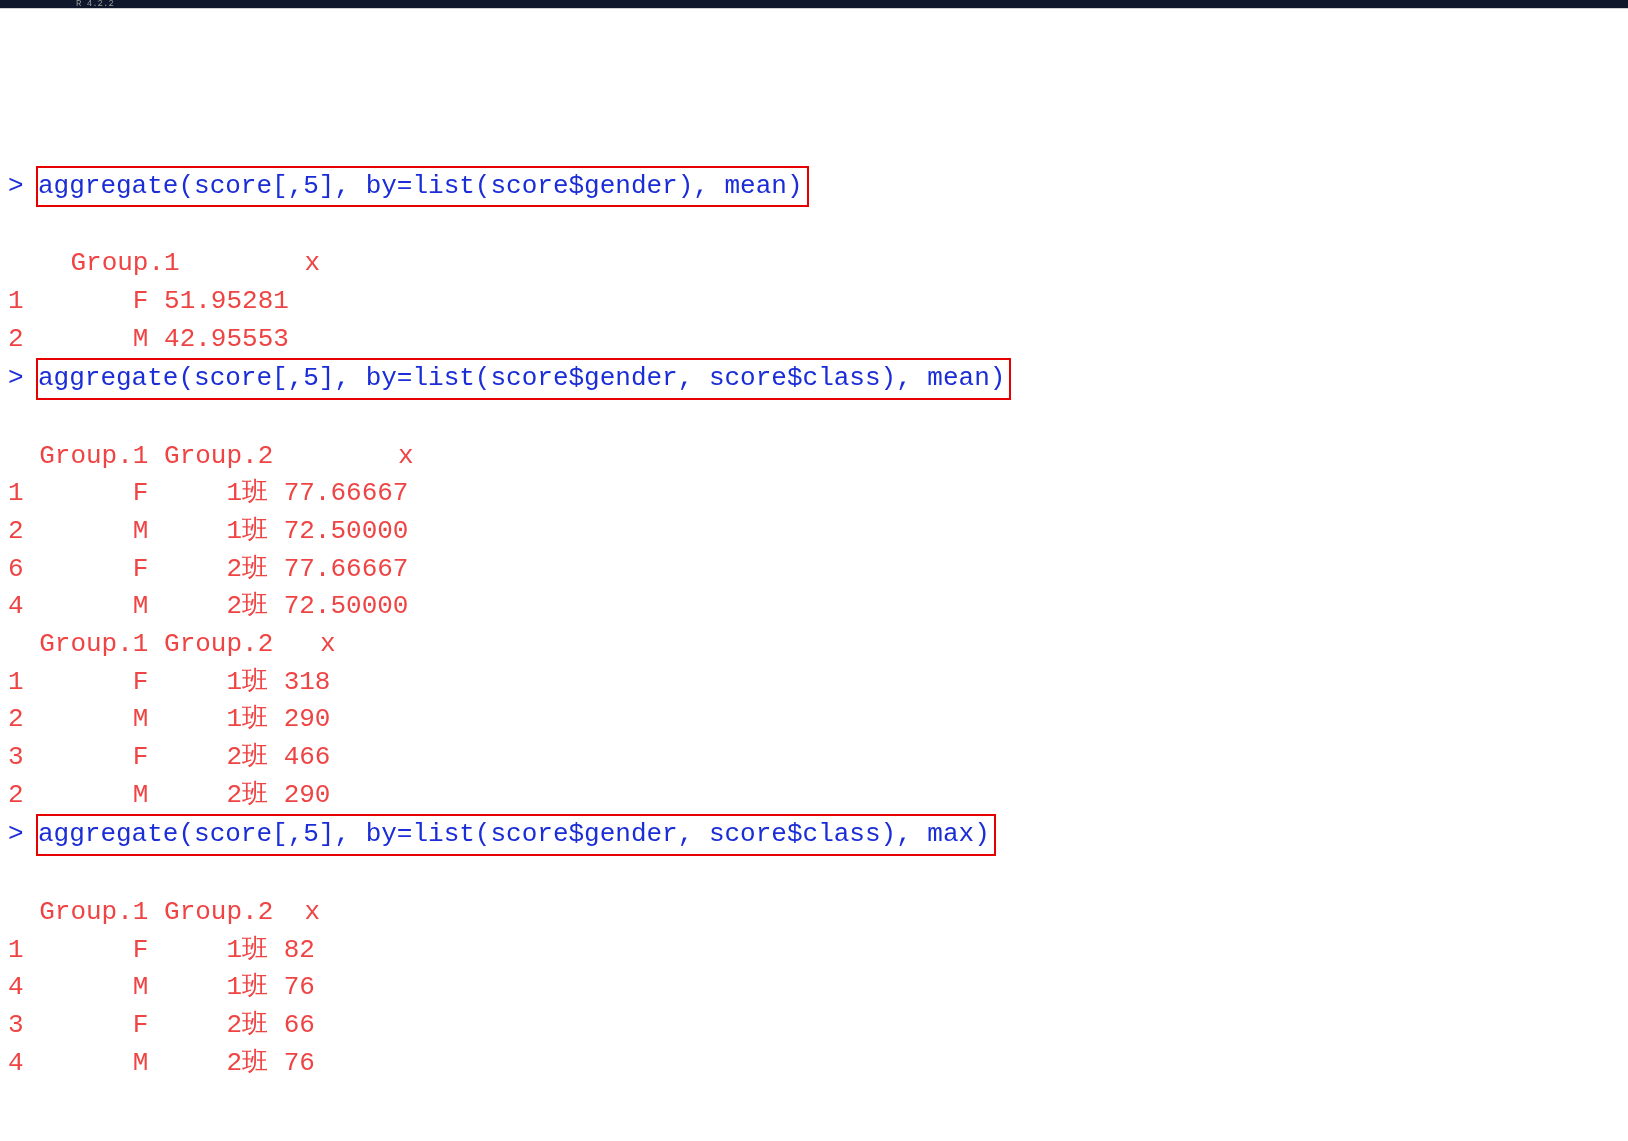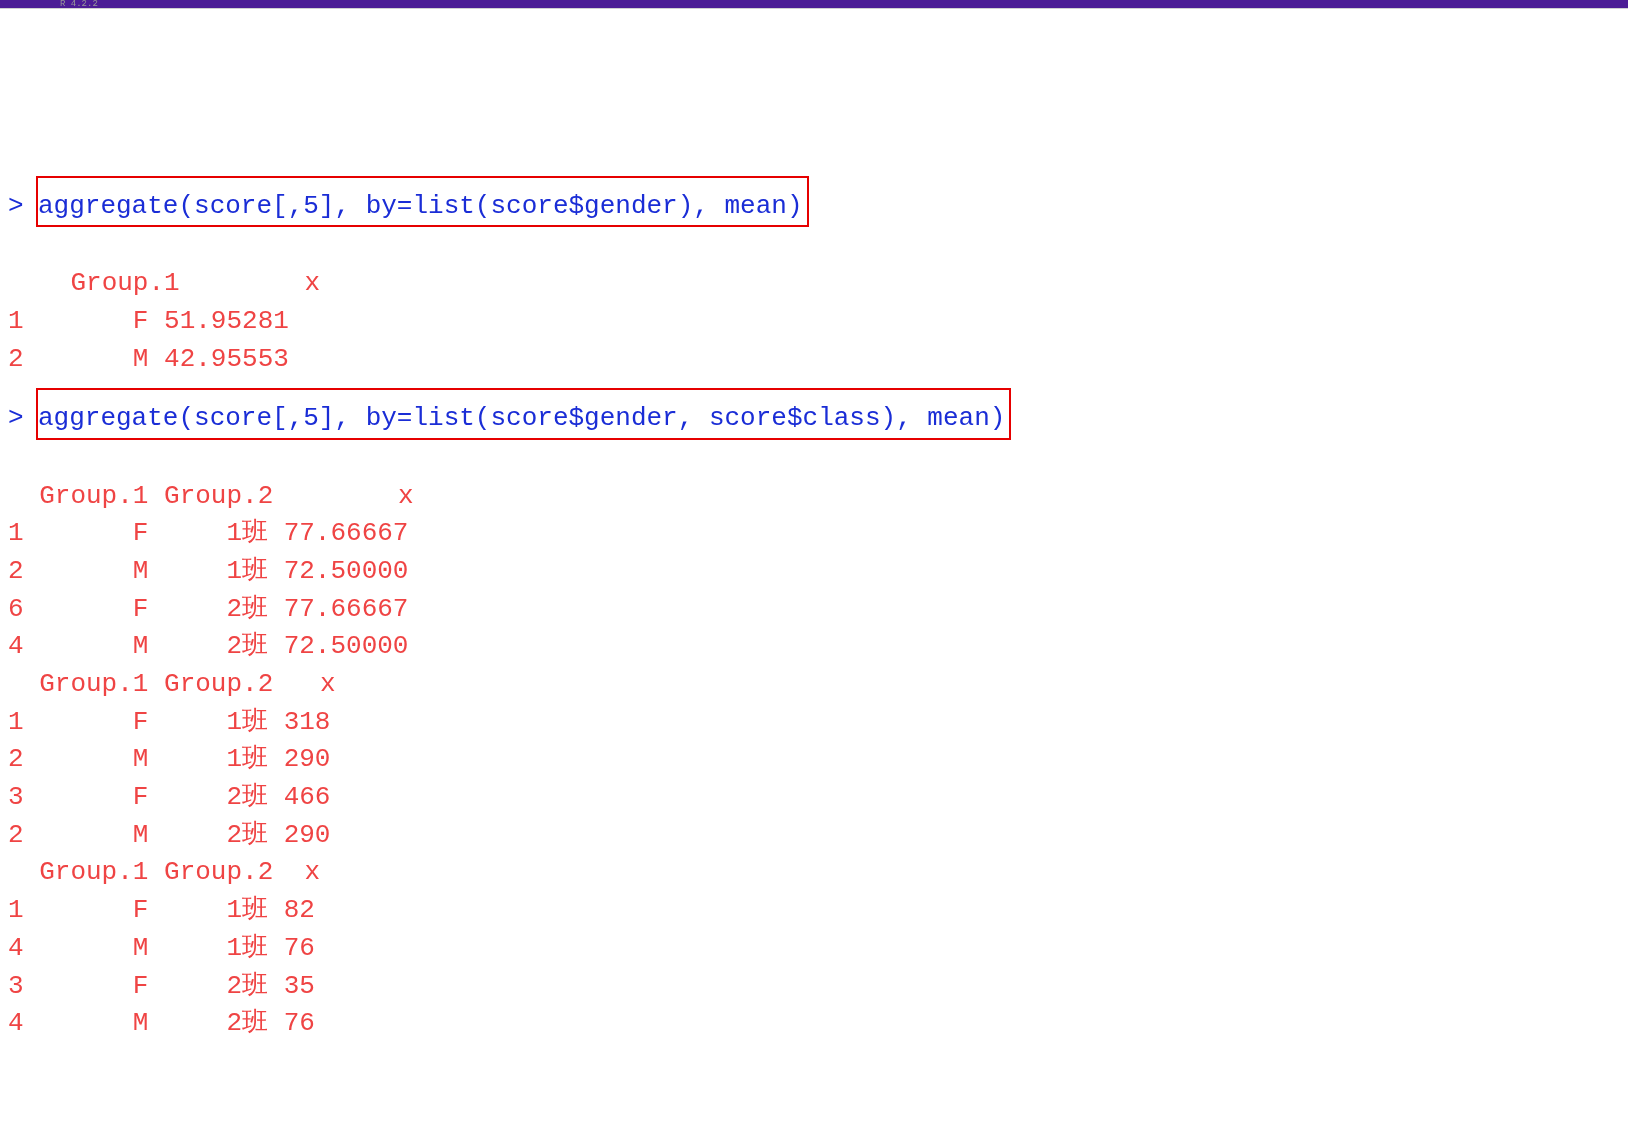--- a/index.html
+++ b/index.html
@@ -9,47 +9,46 @@
     font-family: "Consolas", "Courier New", monospace;
     font-size: 26px;
     line-height: 1.45;
     color: #000000;
     width: 1628px;
     height: 1141px;
     overflow: hidden;
   }
   .top-bar {
     height: 8px;
-    background: #4c1d95;
+    background: #0f172a;
     border-bottom: 1px solid #d0d0d0;
     font-size: 9px;
     color: #999;
-    padding-left: 60px;
+    padding-left: 76px;
     line-height: 8px;
     overflow: hidden;
     white-space: nowrap;
   }
   .console {
     padding: 6px 8px 8px 8px;
     white-space: pre;
   }
   .prompt {
     color: #1a2dd6;
   }
   .cmd {
     color: #1a2dd6;
   }
   .out {
     color: #ef4444;
   }
   .redbox {
     border: 2px solid #e60000;
-    padding: 10px 4px 0 0;
+    padding: 0 4px 0 0;
     display: inline-block;
-    margin-top: 10px;
   }
   
   .cmd-line {
     display: block;
   }
   .cmd-line .prompt {
     display: inline-block;
     width: 28px;
     text-align: left;
   }
@@ -70,19 +69,20 @@
 <span class="out">  Group.1 Group.2        x</span>
 <span class="out">1       F     1班 77.66667</span>
 <span class="out">2       M     1班 72.50000</span>
 <span class="out">6       F     2班 77.66667</span>
 <span class="out">4       M     2班 72.50000</span>
 <span class="out">  Group.1 Group.2   x</span>
 <span class="out">1       F     1班 318</span>
 <span class="out">2       M     1班 290</span>
 <span class="out">3       F     2班 466</span>
 <span class="out">2       M     2班 290</span>
+<span class="cmd-line"><span class="prompt">&gt;</span><span class="redbox"><span class="cmd">aggregate(score[,5], by=list(score$gender, score$class), max)</span></span></span>
 <span class="out">  Group.1 Group.2  x</span>
 <span class="out">1       F     1班 82</span>
 <span class="out">4       M     1班 76</span>
-<span class="out">3       F     2班 35</span>
+<span class="out">3       F     2班 66</span>
 <span class="out">4       M     2班 76</span>
 
 </div>
 
 </body></html>

